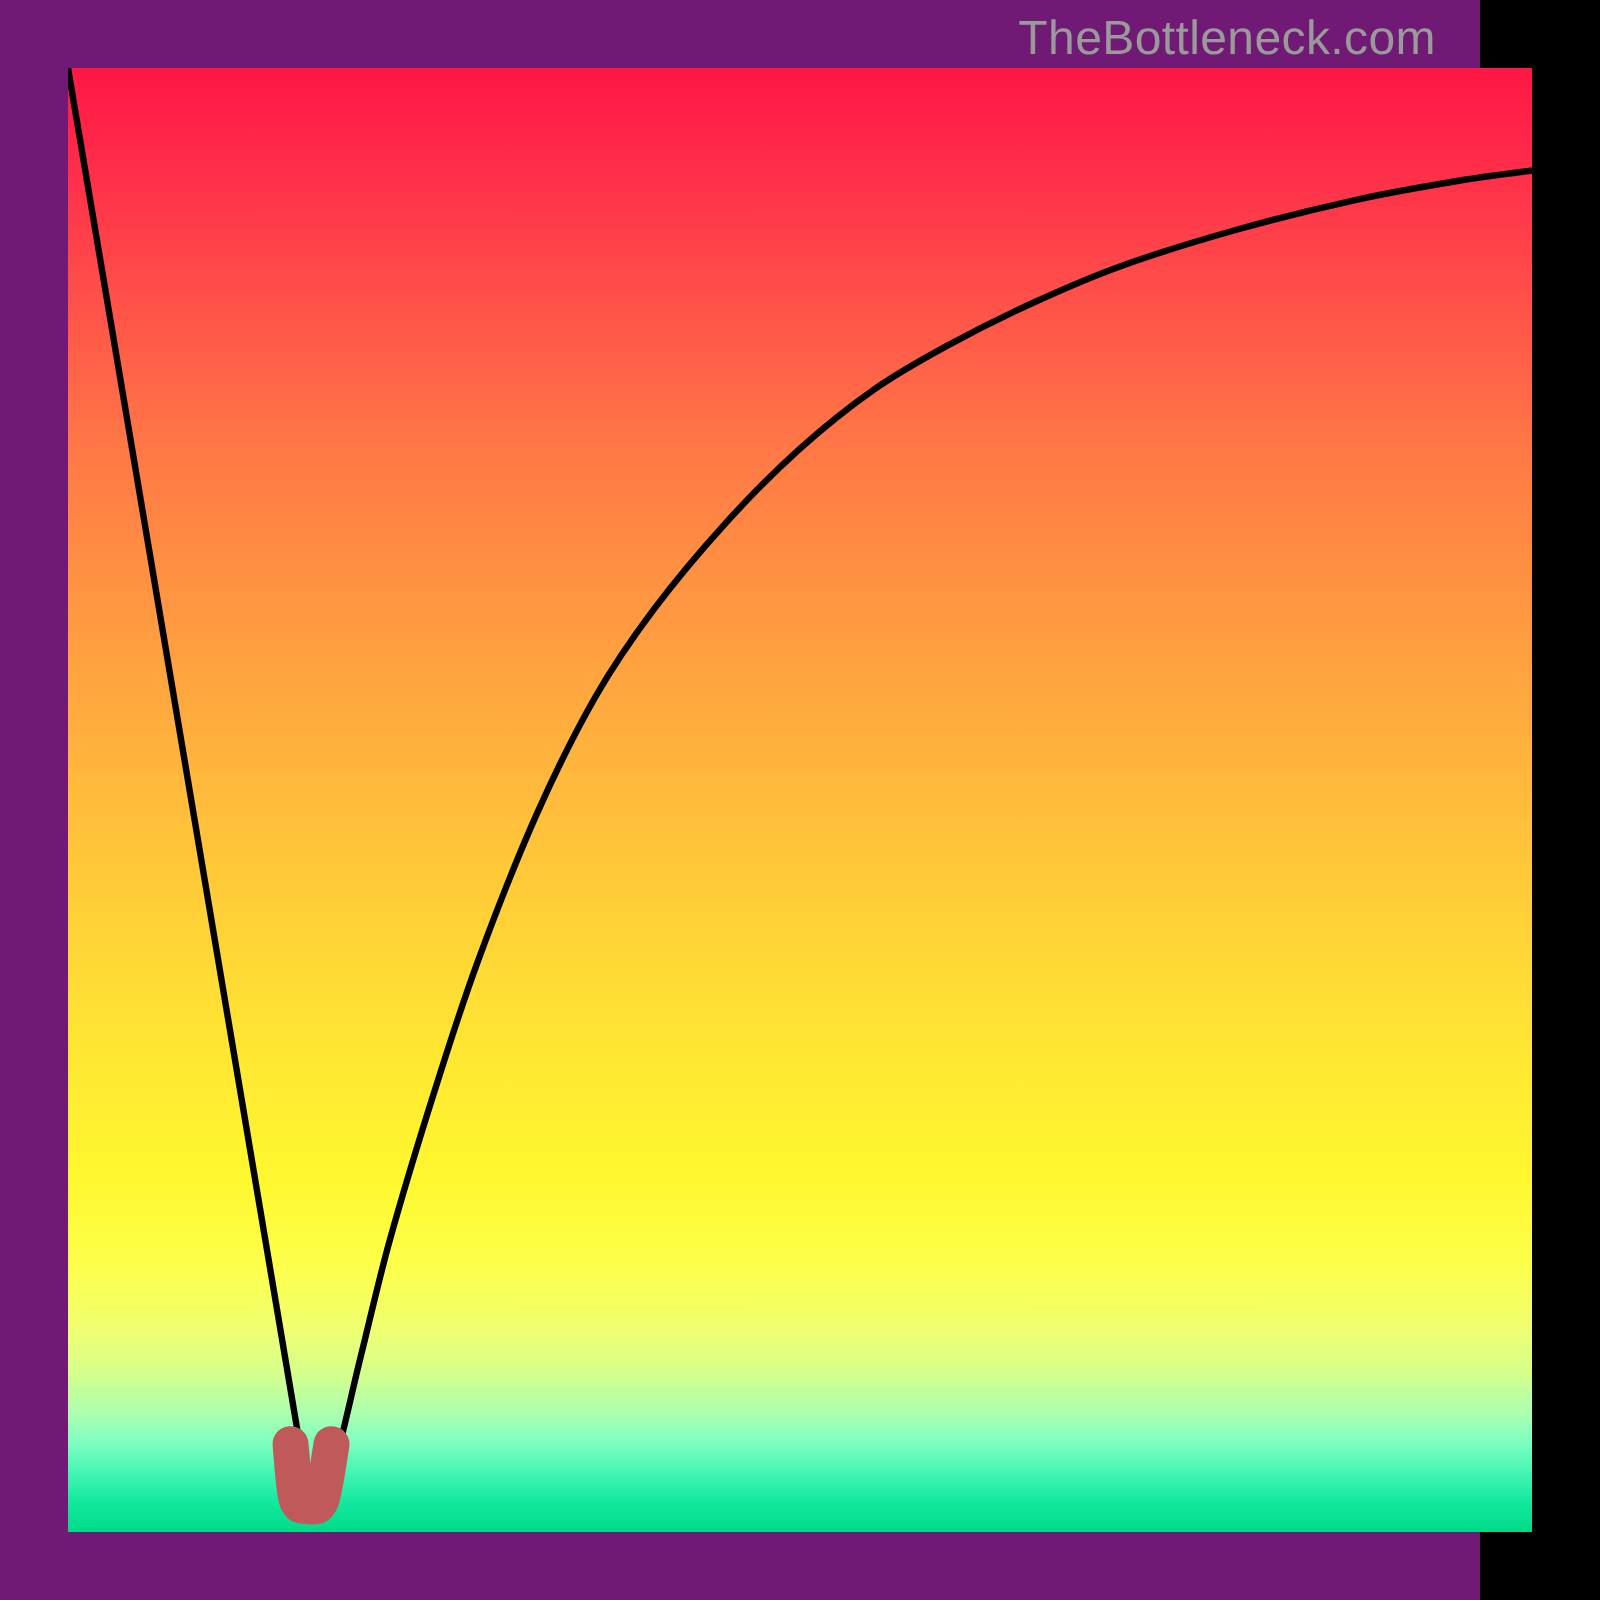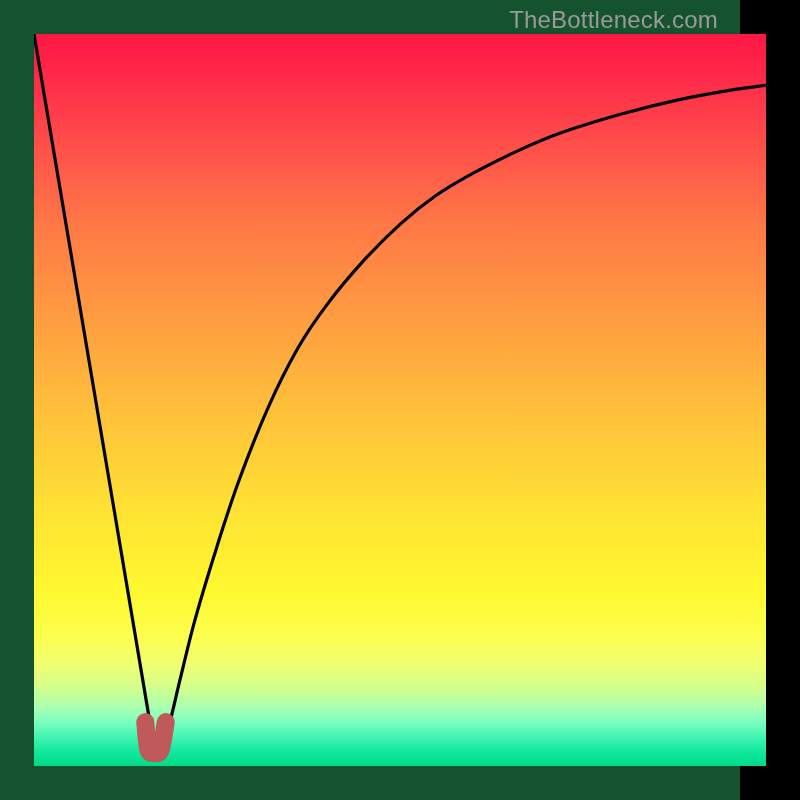--- a/index.html
+++ b/index.html
@@ -8,21 +8,21 @@
     width: 800px;
     height: 800px;
     background: #000;
     overflow: hidden;
     font-family: Arial, Helvetica, sans-serif;
   }
   .frame {
     position: absolute;
     left: 0; top: 0;
     width: 740px; height: 800px;
-    background: #14532d;
+    background: #701a75;
   }
   .plot-area {
     position: absolute;
     left: 34px;
     top: 34px;
     width: 732px;
     height: 732px;
     overflow: hidden;
   }
   .gradient-bg {

